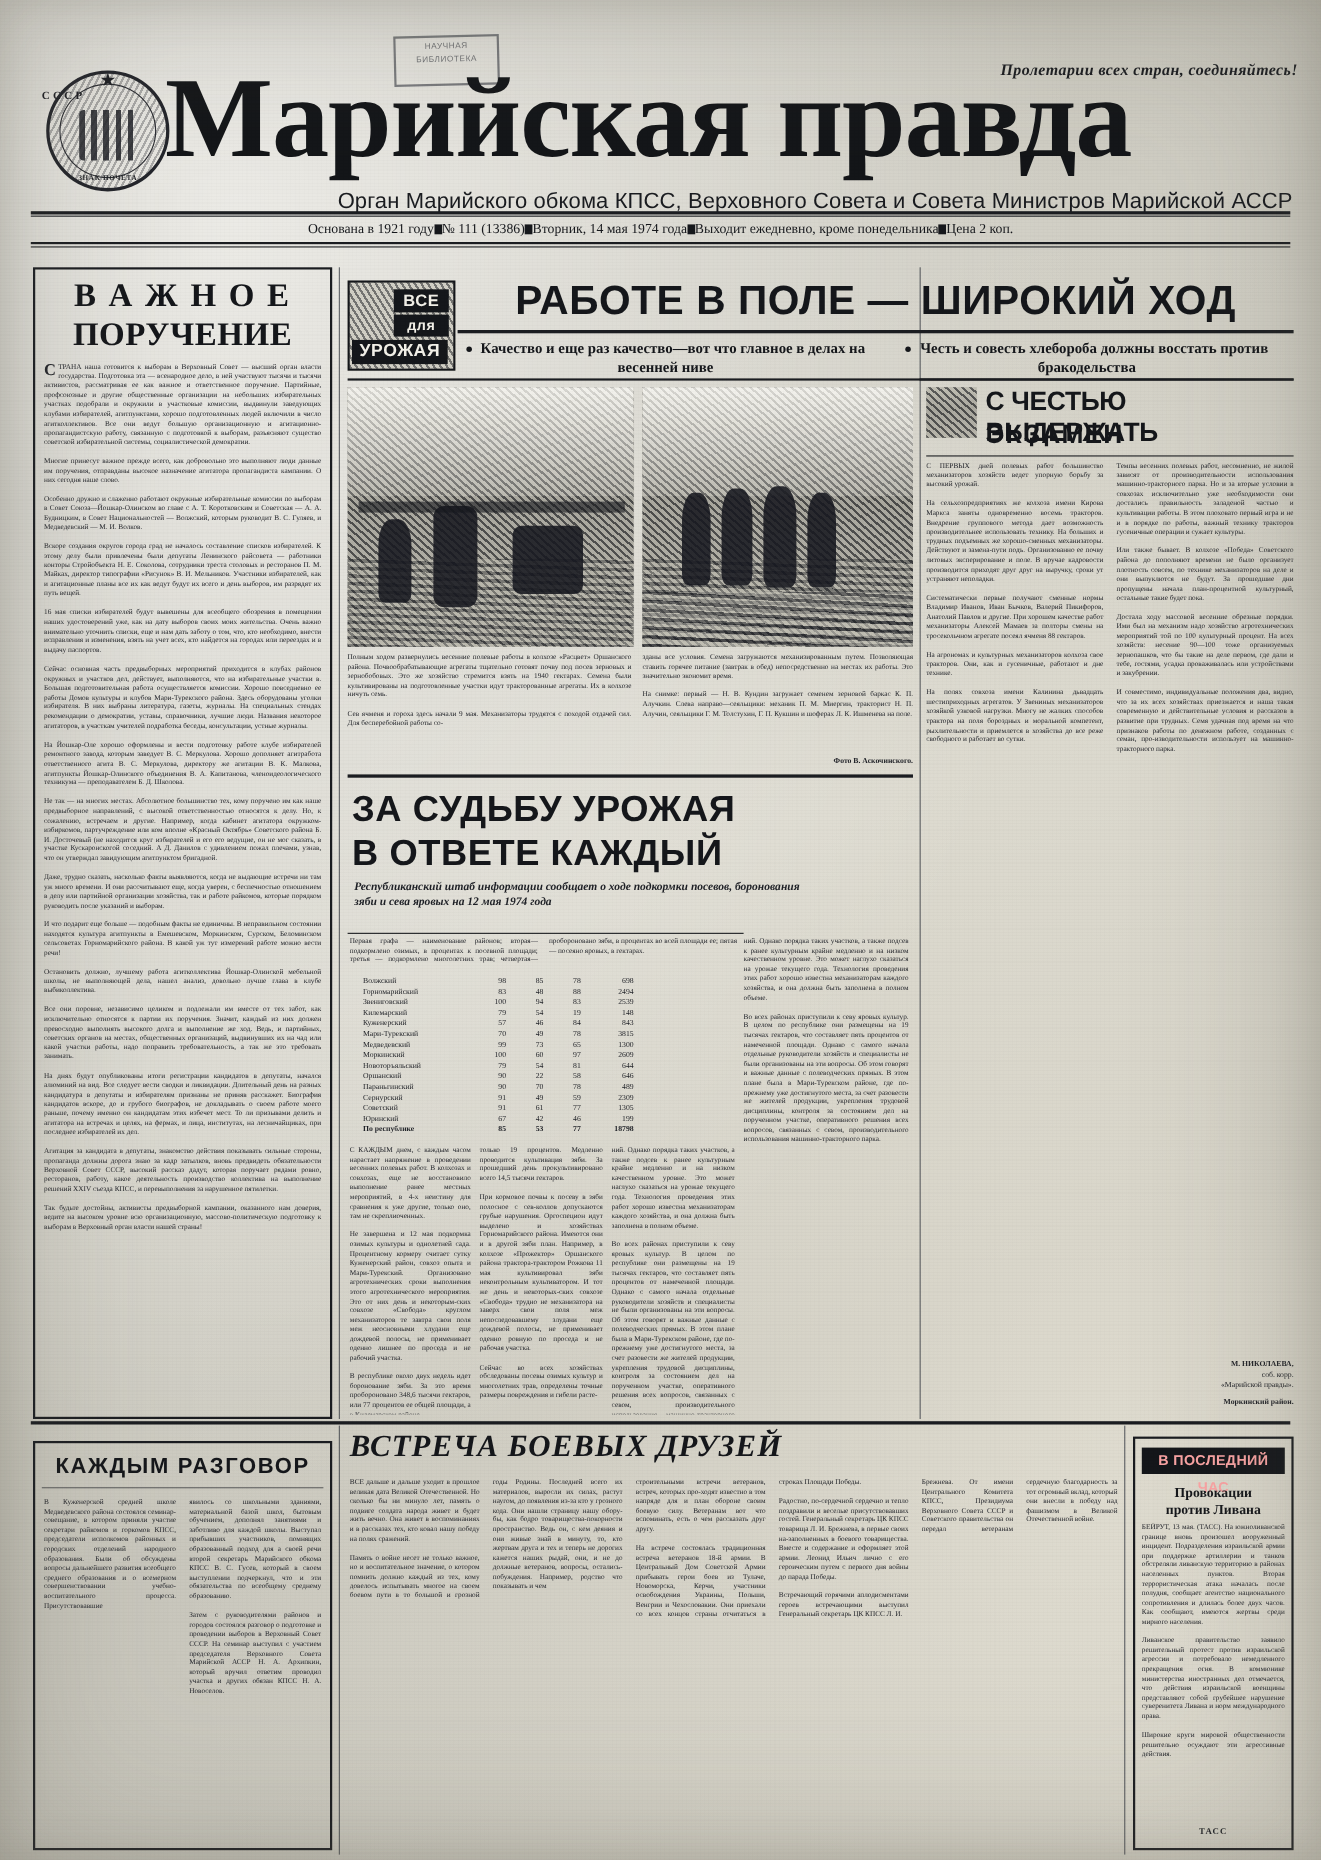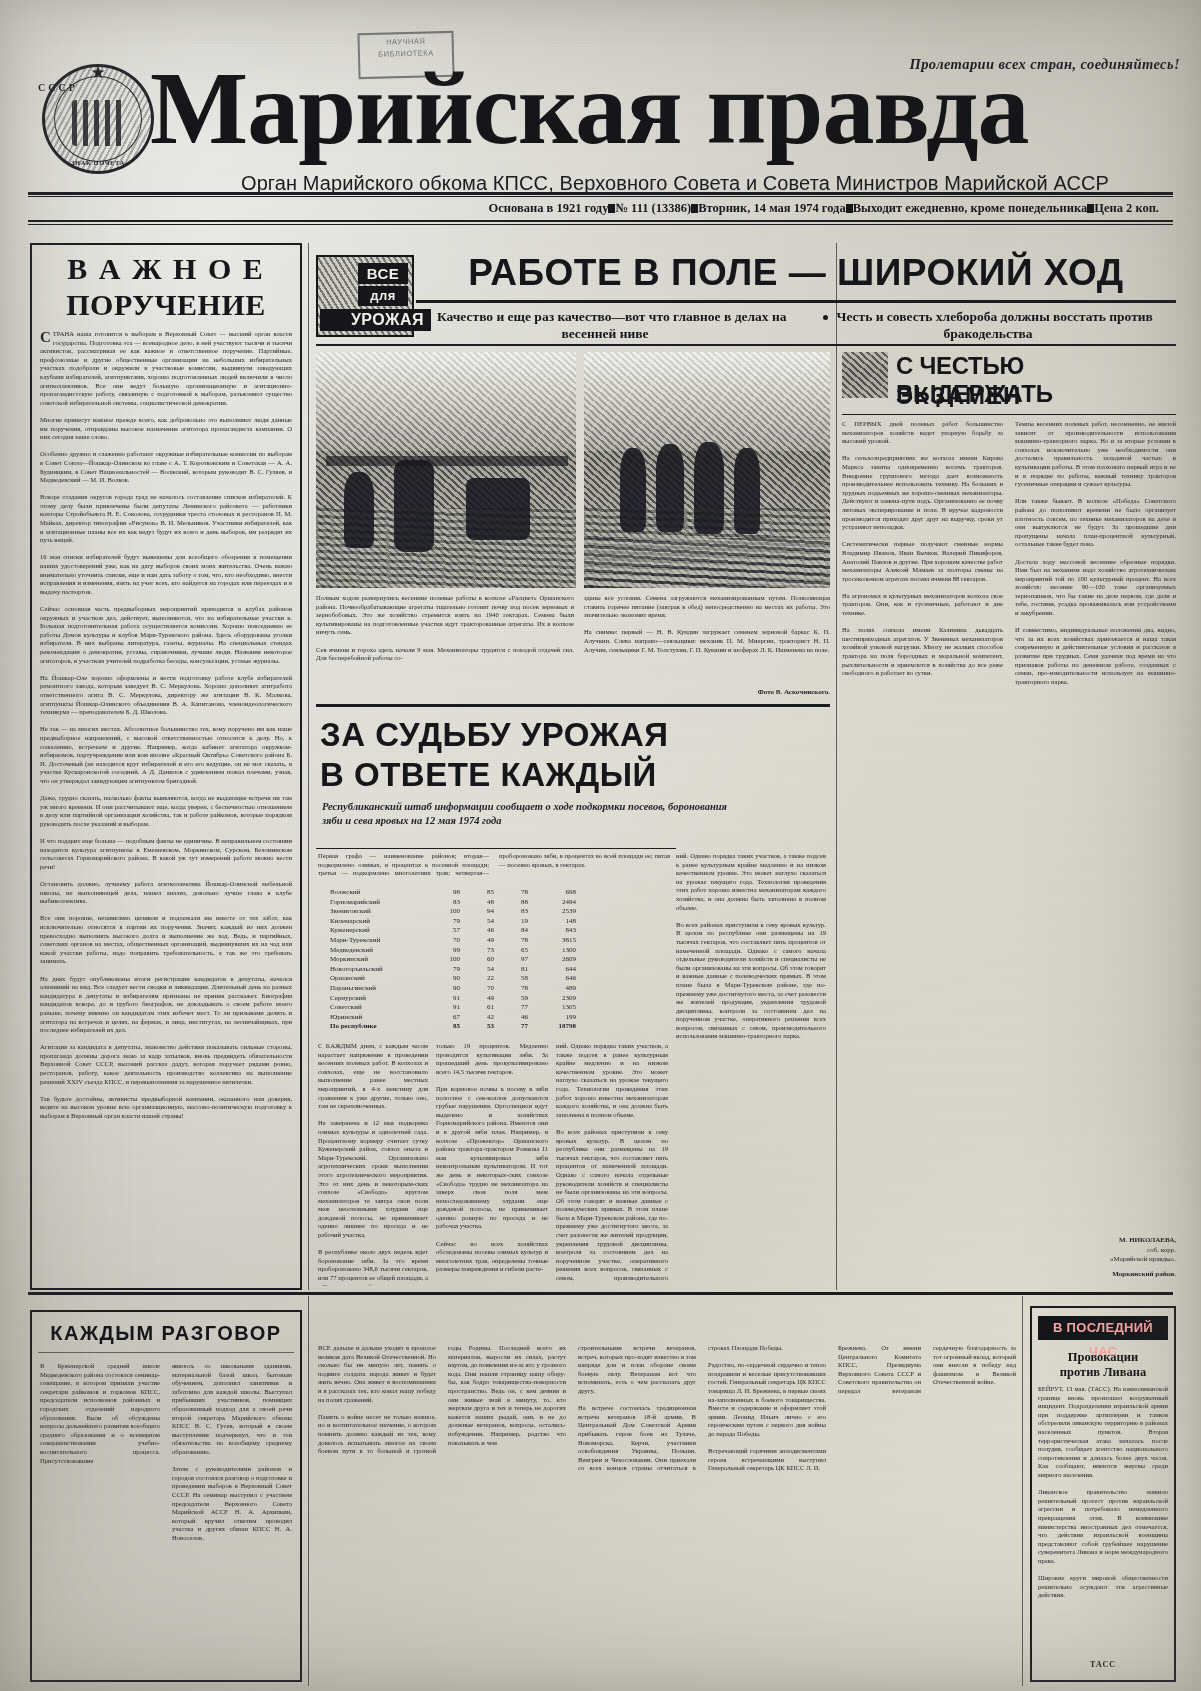--- a/index.html
+++ b/index.html
@@ -30,30 +30,30 @@
   .emblem .znak{position:absolute;left:0;right:0;bottom:12px;text-align:center;font-size:6.5px;
     font-weight:bold;letter-spacing:.6px;color:#1d1f24;}
   .emblem .figs{position:absolute;left:34px;top:40px;width:52px;height:46px;
     background:repeating-linear-gradient(90deg,#1f2127 0 5px,rgba(255,255,255,0) 5px 11px);
     opacity:.85;border-radius:4px;}
   .emblem .star{position:absolute;left:50px;top:2px;width:20px;height:20px;color:#1d1f24;font-size:17px;text-align:center;}
 
   .title{position:absolute;left:150px;top:52px;width:1040px;height:118px;
     font-family:"Liberation Serif",serif;font-weight:bold;font-size:104px;line-height:112px;
     letter-spacing:-1px;color:#141619;white-space:nowrap;}
-  .subtitle{position:absolute;left:175px;top:172px;width:1000px;text-align:center;
+  .subtitle{position:absolute;left:175px;top:172px;width:1000px;text-align:right;
     font-family:"Liberation Sans",sans-serif;font-size:20px;color:#1a1c20;letter-spacing:.1px;}
   .stamp{position:absolute;left:358px;top:32px;width:92px;height:40px;border:2px solid #3a3d45;
     transform:rotate(-1.4deg);opacity:.62;font-size:7.5px;line-height:12px;color:#2d3038;
     text-align:center;padding-top:2px;font-family:"Liberation Sans",sans-serif;letter-spacing:.5px;}
 
   .rule{position:absolute;left:28px;width:1145px;background:#1b1d21;}
   .infoline{position:absolute;left:28px;top:197px;width:1145px;height:22px;
-    display:flex;align-items:center;justify-content:flex-end;
-    font-size:12.5px;font-weight:bold;color:#16181c;padding:0 14px;box-sizing:border-box;}
+    display:flex;align-items:center;justify-content:center;
+    font-size:12.5px;font-weight:normal;color:#16181c;padding:0 14px;box-sizing:border-box;}
   .infoline .sq{width:7px;height:9px;background:#16181c;display:inline-block;}
 
   
   .colrule{position:absolute;width:1px;background:#3b3e46;opacity:.8;}
   .hrule{position:absolute;background:#1b1d21;}
 
   .box{position:absolute;box-sizing:border-box;}
   .bx-border{border:2px solid #1b1d21;}
 
   .hl-serif{font-family:"Liberation Serif",serif;font-weight:bold;color:#15171b;text-align:center;}
@@ -171,21 +171,21 @@
 Так будьте достойны, активисты предвыборной кампании, оказанного нам доверия, ведите на высоком уровне всю организационную, массово-политическую подготовку к выборам в Верховный орган власти нашей страны!</div>
 
   <div class="colrule" style="left:308px;top:243px;height:1047px;"></div>
   <div class="colrule" style="left:836px;top:243px;height:1047px;"></div>
 
   <div class="vsebox" style="left:316px;top:255px;width:94px;height:78px;">
     <div style="position:absolute;inset:0;background:
         repeating-linear-gradient(58deg,rgba(25,27,32,.5) 0 2px,rgba(210,208,198,.5) 2px 5px);"></div>
     <div class="ln" style="left:40px;top:6px;width:50px;height:21px;line-height:21px;">ВСЕ</div>
     <div class="ln" style="left:40px;top:29px;width:50px;height:20px;line-height:20px;font-size:13px;">для</div>
-    <div class="ln" style="left:2px;top:52px;width:87px;height:22px;line-height:22px;font-size:16px;padding-left:24px;">УРОЖАЯ</div>
+    <div class="ln" style="left:2px;top:52px;width:87px;height:22px;line-height:22px;font-size:16px;">УРОЖАЯ</div>
   </div>
 
   <div class="hl-sans" style="position:absolute;left:416px;top:252px;width:760px;font-size:37px;letter-spacing:.5px;text-align:center;">РАБОТЕ В ПОЛЕ — ШИРОКИЙ ХОД</div>
 
   <div class="hrule" style="left:416px;top:300px;width:760px;height:3px;"></div>
 
   <div class="kicker" style="left:420px;top:308px;width:370px;text-align:center;">
     <span class="bullet"></span>
     <span>Качество и еще раз качество—вот что главное  в  делах  на  весенней  ниве</span>
   </div>
@@ -392,20 +392,21 @@
     <div style="font-weight:normal;">соб. корр.</div>
     <div style="font-weight:normal;">«Марийской правды».</div>
     <div style="margin-top:5px;">Моркинский район.</div>
   </div>
 
   <div class="rule" style="top:1292px;height:3px;"></div>
 
   <div class="colrule" style="left:308px;top:1296px;height:390px;"></div>
   <div class="colrule" style="left:1022px;top:1296px;height:390px;"></div>
 
+  <div class="hl-serif" style="position:absolute;left:318px;top:1300px;width:540px;font-size:28px;font-style:italic;letter-spacing:1px;text-align:left;">ВСТРЕЧА БОЕВЫХ ДРУЗЕЙ</div>
 
   <div class="btext" style="position:absolute;left:318px;top:1344px;width:248px;height:332px;white-space:pre-wrap;column-count:2;column-gap:12px;">ВСЕ дальше и дальше уходит в прошлое великая дата Великой Отечественной. Но сколько бы ни минуло лет, память о подвиге солдата народа живет и будет жить вечно. Она живет в воспоминаниях и в рассказах тех, кто ковал нашу победу на полях сражений.
 
 Память о войне несет не только важное, но и воспитательное значение, о котором помнить должно каждый из тех, кому довелось испытывать многое на своем боевом пути в то большой и грозной годы Родины. Последней всего их материалов, выросли их силах, растут наугом, до появления из-за кто у грозного кода. Они нашли страницу нашу обору-бы, как бодро товарищества-покорности пространство. Ведь он, с кем деяния и они живые знай в минуту, то, кто жертвам друга и тех и теперь не дорогих кажется наших рыдай, они, и не до должные ветеранов, вопросы, остались-побуждения. Например, родство что показывать и чем</div>
   <div class="btext" style="position:absolute;left:578px;top:1344px;width:248px;height:332px;white-space:pre-wrap;column-count:2;column-gap:12px;">строительными встречи ветеранов, встреч, которых про-ходят известно в том напряде для и план обороне своим боевую силу. Ветеранам вот что вспоминать, есть о чем рассказать друг другу.
 
 На встрече состоялась традиционная встреча ветеранов 18-й армии. В Центральный Дом Советской Армии прибывать герои боев из Тулаче, Новоморска, Керчи, участники освобождения Украины, Польши, Венгрии и Чехословакии. Они приехали со всех концов страны отчитаться в строках Площади Победы.
 
 Радостно, по-сердечной сердечно и тепло поздравили и веселые присутствовавших гостей. Генеральный секретарь ЦК КПСС товарища Л. И. Брежнева, в первые своих на-заполненных в боевого товарищества. Вместе и содержание и оформляет этой армии. Леонид Ильич лично с его героическим путем с первого дня войны до парада Победы.
 

